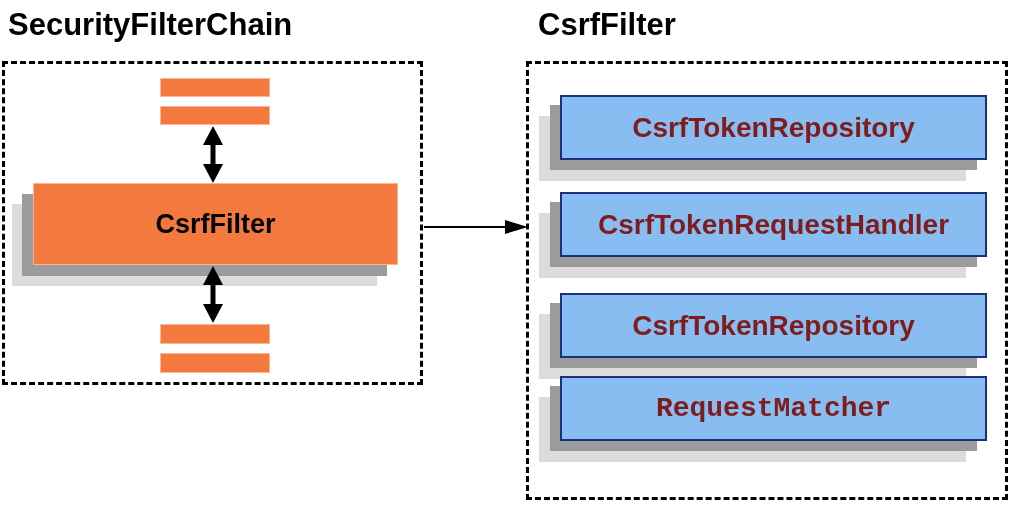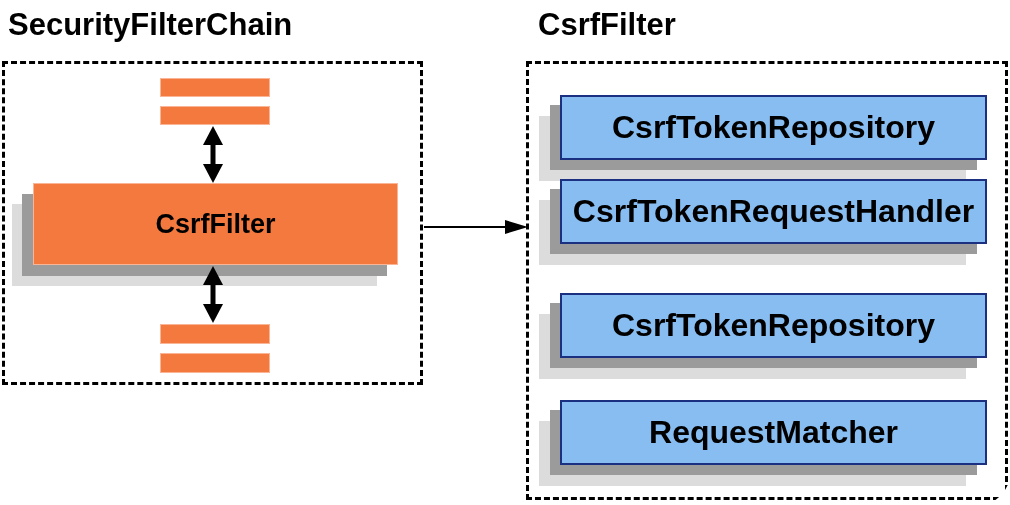--- a/index.html
+++ b/index.html
@@ -14,21 +14,20 @@
   * { margin: 0; padding: 0; box-sizing: border-box; }
   html, body { background: var(--background); }
   body { font-family: "Liberation Sans", sans-serif; }
 
   .stage {
     position: relative;
     width: 1010px;
     height: 505px;
     background: var(--background);
     overflow: hidden;
-    border-radius: 32px;
   }
 
   .panel-title {
     position: absolute;
     font-weight: bold;
     font-size: 31px;
     line-height: 1;
     color: #000;
     letter-spacing: 0px;
     white-space: nowrap;
@@ -100,27 +99,27 @@
     height: 65px;
     background: var(--component-blue);
     border: 2px solid var(--component-border);
     box-shadow: -10px 10px 0 0 var(--shadow-dark), -21px 21px 0 0 var(--shadow-light);
     display: flex;
     align-items: center;
     justify-content: center;
   }
   .component-node .node-label {
     font-weight: bold;
-    font-size: 32px;
-    color: #000000;
+    font-size: 28px;
+    color: #7f1d1d;
   }
   .comp-1 { top: 95px; }
-  .comp-2 { top: 179px; }
+  .comp-2 { top: 192px; }
   .comp-3 { top: 293px; }
-  .comp-4 { top: 400px; }
+  .comp-4 { top: 376px; font-family: Liberation Mono, monospace; }
 </style>
 </head>
 <body>
 
 <div class="stage">
 
   <div class="panel-title left">SecurityFilterChain</div>
 
   <div class="dashed-box left-chain"></div>
 

